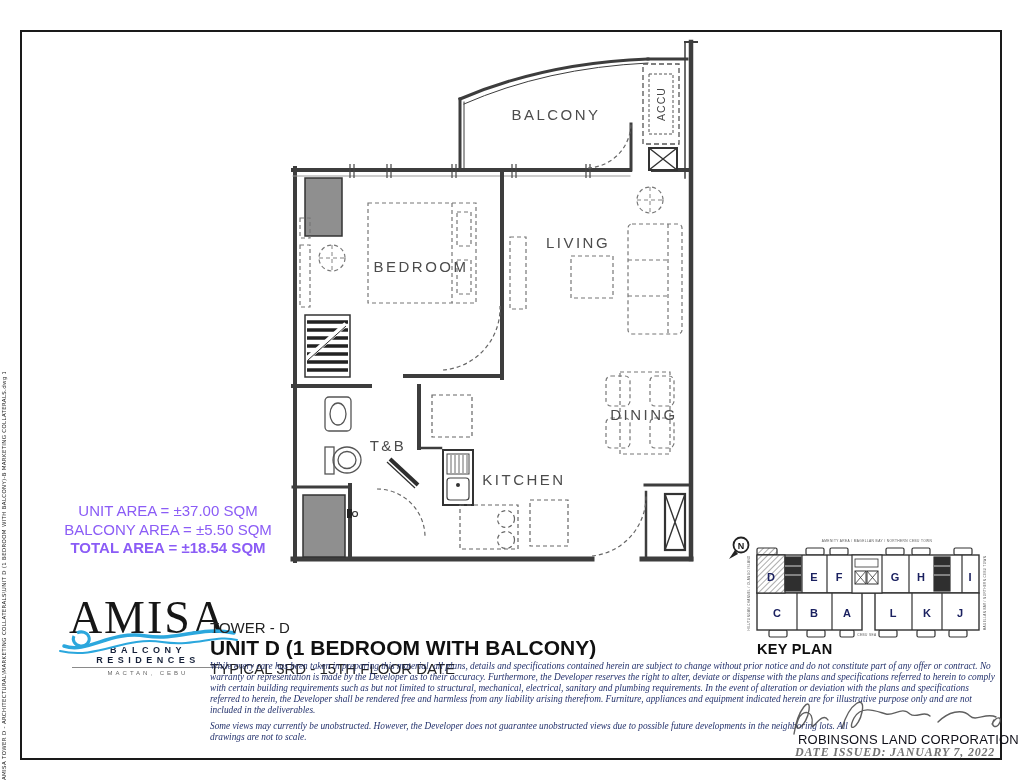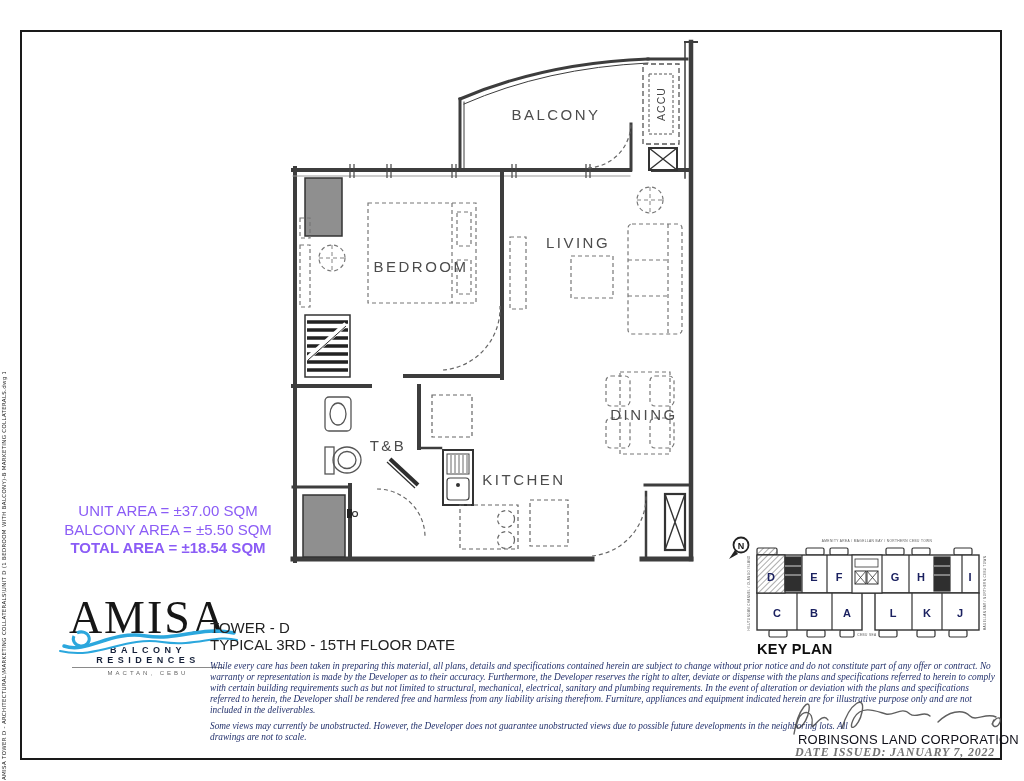--- a/index.html
+++ b/index.html
@@ -194,20 +194,21 @@
       <path d="M6,26 C30,34 52,10 88,16 C120,21 142,6 176,13" fill="none" stroke="#2ba7dd" stroke-width="3.5" stroke-linecap="round"></path>
       <path d="M2,31 C40,40 66,16 104,22 C138,27 158,14 179,20" fill="none" stroke="#2ba7dd" stroke-width="2" stroke-linecap="round"></path>
     </svg>
     <div class="logo-sub">BALCONY RESIDENCES</div>
     <div class="logo-rule"></div>
     <div class="logo-loc">MACTAN, CEBU</div>
   </div>
 
   <div class="titleblock">
     <div class="tower">TOWER - D</div>
+    <div class="unit">UNIT D (1 BEDROOM WITH BALCONY)</div>
     <div class="plantype">TYPICAL 3RD - 15TH FLOOR DATE</div>
   </div>
 
   <p class="disc p1">While every care has been taken in preparing this material, all plans, details and specifications contained herein are subject to change without prior notice and do not constitute part of any offer or contract. No warranty or representation is made by the Developer as to their accuracy.  Furthermore, the Developer reserves the right to alter, deviate or dispense with the plans and specifications referred to herein to comply with certain building requirements such as but not limited to structural, mechanical, electrical, sanitary and plumbing requirements. In the event of alteration or deviation with the plans and specifications referred to herein, the Developer shall be rendered free and harmless from any liability arising therefrom. Furniture, appliances and equipment indicated herein are for illustrative purpose only and are not included in the deliverables.</p>
   <p class="disc p2">Some views may currently be unobstructed. However, the Developer does not guarantee unobstructed views due to possible future developments in the neighboring lots. All drawings are not to scale.</p>
 
   <svg class="sigs" width="225" height="55" viewBox="0 0 225 55">
     <g stroke="#444" stroke-width="1.4" fill="none" opacity="0.85" stroke-linecap="round">
       <path d="M16,44 C20,18 33,6 31,20 C29,36 14,46 20,30 C24,19 36,20 34,34 C33,44 44,20 50,30"></path>
       <path d="M64,38 C72,12 88,4 84,22 C81,38 68,44 76,28 C84,14 100,22 108,24 C116,26 124,16 132,24 C138,29 146,20 152,26"></path>

